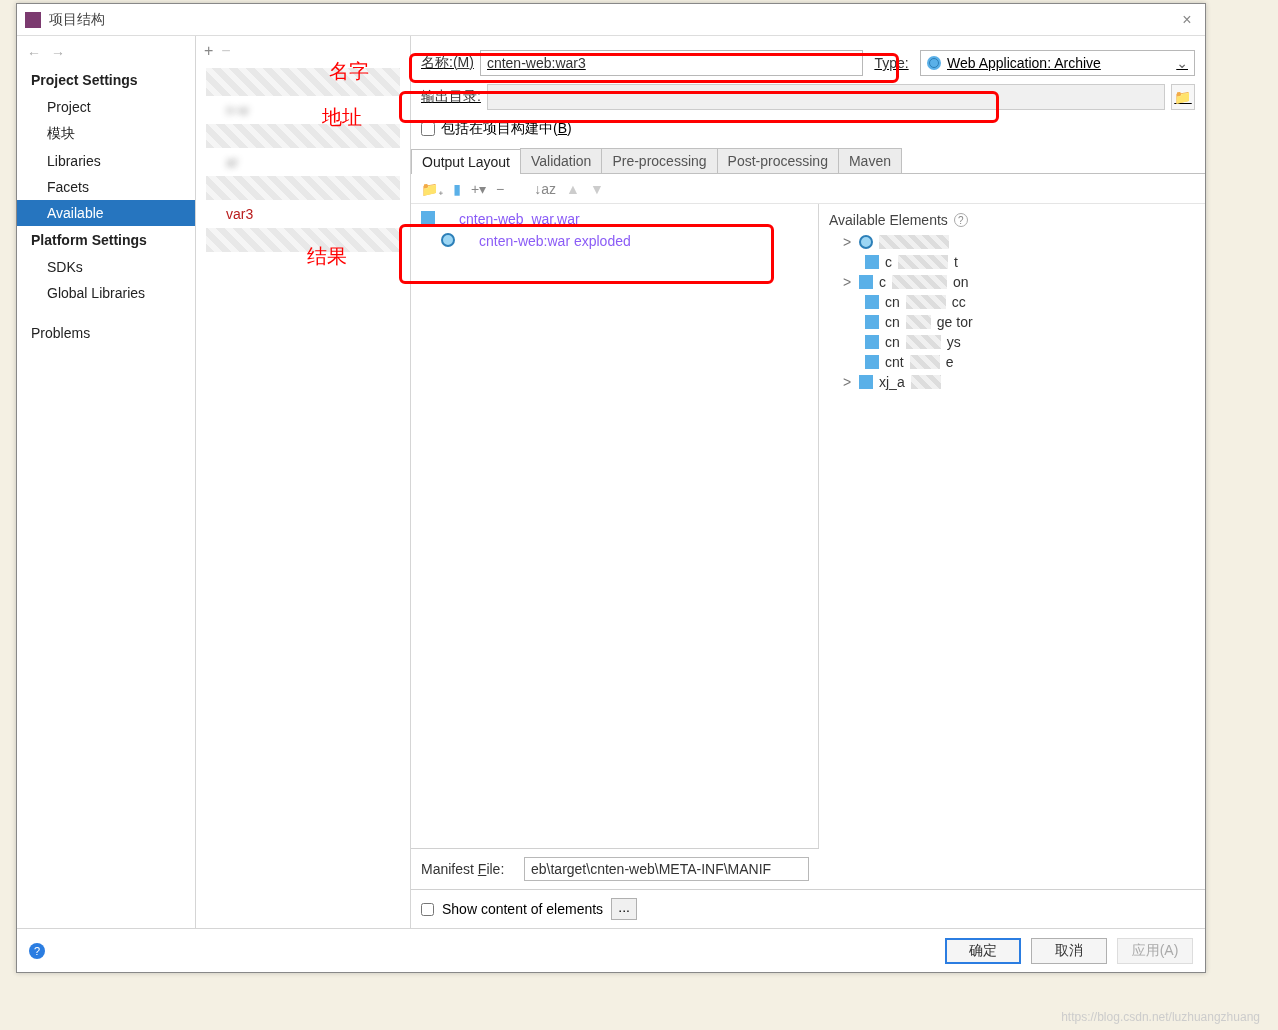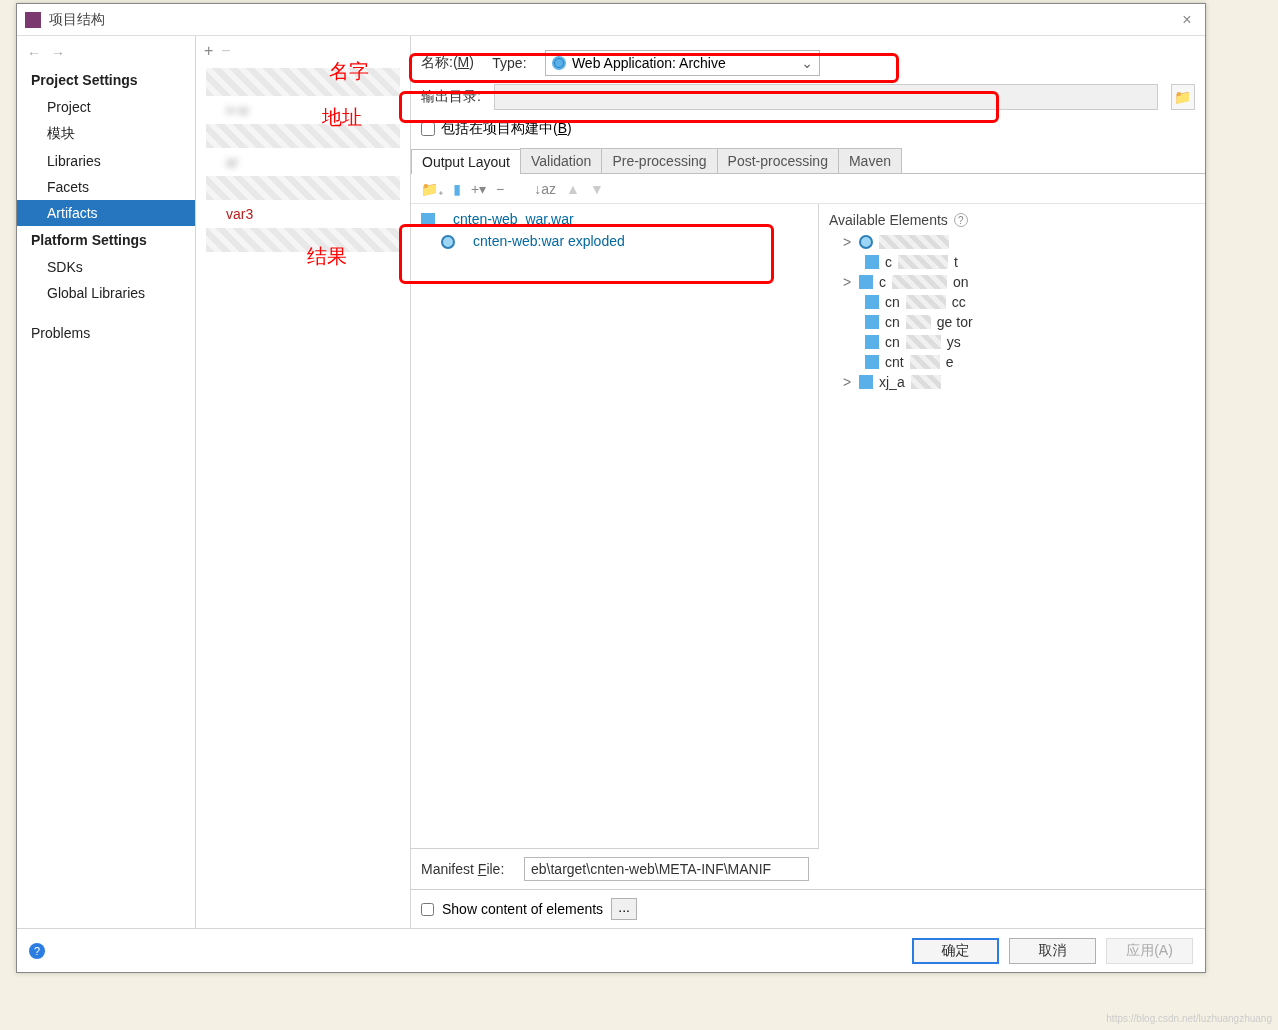--- a/index.html
+++ b/index.html
@@ -16,67 +16,67 @@
 .section-title { font-weight: bold; color: #222; padding: 6px 14px; }
 .sidebar-item { padding: 5px 14px 5px 30px; color: #222; cursor: pointer; }
 .sidebar-item.selected { background: #2675bf; color: #fff; }
 .middle-col { width: 215px; border-right: 1px solid #d5d5d5; display: flex; flex-direction: column; position: relative; }
 .middle-tools { height: 30px; display: flex; align-items: center; justify-content: flex-start; gap: 8px; padding: 0 8px; color: #888; }
 .middle-tools .plus { font-size: 16px; cursor: pointer; }
 .middle-list { flex: 1; }
 .middle-item { padding: 4px 8px 4px 30px; color: #b91c1c; cursor: pointer; }
 .blur-block { background: repeating-linear-gradient(45deg, #e8e8e8 0 6px, #f5f5f5 6px 12px); filter: blur(0.5px); height: 40px; margin: 2px 10px; }
 .right-col { flex: 1; display: flex; flex-direction: column; padding: 10px 0 0 0; position: relative; }
-.form-row { display: flex; align-items: center; padding: 4px 10px; gap: 13px; }
+.form-row { display: flex; align-items: center; padding: 4px 10px; gap: 6px; text-decoration: underline; }
 .form-label { color: #333; white-space: nowrap; }
 .form-label u { text-decoration: underline; }
 .input { flex: 1; border: 1px solid #b8b8b8; height: 26px; padding: 0 6px; background: #fff; color: #333; }
 .type-box { width: 45px; text-align: center; color: #333; }
 .type-dropdown { width: 275px; border: 1px solid #b8b8b8; height: 26px; display: flex; align-items: center; padding: 0 6px; gap: 6px; background: #fff; }
 .type-dropdown .webicon { width: 14px; height: 14px; background: #5ab0e8; border-radius: 50%; position: relative; }
 .type-dropdown .webicon::before { content: ""; position: absolute; inset: 2px; border: 1px solid #2c7fb8; border-radius: 50%; }
 .type-dropdown .chev { color: #666; }
 .output-dir { flex: 1; background: #f0f0f0; border: 1px solid #ccc; height: 26px; }
 .folder-btn { width: 24px; height: 26px; border: 1px solid #ccc; background: #f7f7f7; color: #aaa; display: flex; align-items: center; justify-content: center; }
 .checkbox-row { padding: 6px 10px; display: flex; align-items: center; gap: 6px; }
 .checkbox-row input[type=checkbox] { width: 14px; height: 14px; }
 .tabs-strip { display: flex; border-bottom: 1px solid #c0c0c0; margin-top: 4px; }
 .tab { padding: 4px 10px; border: 1px solid #c0c0c0; border-bottom: none; background: #ececec; color: #555; margin-right: -1px; cursor: pointer; }
 .tab.active { background: #fff; color: #222; position: relative; top: 1px; }
 .subtoolbar { height: 30px; display: flex; align-items: center; gap: 10px; padding: 0 10px; color: #888; border-bottom: 1px solid #e5e5e5; }
 .subtoolbar .tool { cursor: pointer; font-size: 14px; }
 .split { flex: 1; display: flex; overflow: hidden; }
 .layout-tree { width: 408px; border-right: 1px solid #d5d5d5; padding: 4px 0; }
-.tree-row { display: flex; align-items: flex-end; padding: 3px 10px; gap: 18px; color: #0369a1; cursor: pointer; }
+.tree-row { display: flex; align-items: flex-start; padding: 3px 10px; gap: 24px; color: #8b5cf6; cursor: pointer; }
 .tree-row.indent { padding-left: 30px; }
 .icon-archive { width: 14px; height: 14px; background: #5ab0e8; }
 .icon-artifact { width: 14px; height: 14px; border-radius: 50%; background: #9cd6f4; border: 2px solid #2c7fb8; }
 .available-panel { flex: 1; padding: 4px 10px; }
 .available-title { color: #444; padding: 4px 0; display: flex; align-items: center; gap: 6px; }
 .available-title .help { width: 14px; height: 14px; border: 1px solid #aaa; border-radius: 50%; font-size: 10px; display: flex; align-items: center; justify-content: center; color: #888; cursor: pointer; }
 .avail-row { display: flex; align-items: center; gap: 6px; padding: 2px 0 2px 14px; color: #333; cursor: pointer; }
 .avail-row .chev { color: #777; width: 10px; }
 .icon-module { width: 14px; height: 14px; background: #5ab0e8; }
 .avail-row .blurred { background: repeating-linear-gradient(45deg, #ddd 0 5px, #f0f0f0 5px 10px); height: 14px; width: 70px; }
 .manifest { border-top: 1px solid #d0d0d0; padding: 8px 10px; display: flex; flex-direction: column; gap: 6px; }
 .manifest-title { color: #555; }
 .manifest-row { display: flex; align-items: center; gap: 8px; }
 .manifest-row label { width: 95px; color: #333; }
 .manifest-row .input { flex: 1; height: 24px; }
 .show-content { border-top: 1px solid #d0d0d0; padding: 8px 10px; display: flex; align-items: center; gap: 8px; }
 .dots-btn { width: 26px; height: 22px; border: 1px solid #b0b0b0; background: #f0f0f0; text-align: center; cursor: pointer; }
 .footer { height: 44px; border-top: 1px solid #d5d5d5; display: flex; align-items: center; padding: 0 12px; gap: 10px; }
 .footer .help-icon { width: 16px; height: 16px; border-radius: 50%; background: #2b7de1; color: #fff; font-size: 11px; display: flex; align-items: center; justify-content: center; cursor: pointer; }
 .footer .spacer { flex: 1; }
-.footer button { height: 26px; width: 87px; border: 1px solid #b0b0b0; background: #f5f5f5; color: #333; cursor: pointer; }
+.footer button { height: 26px; width: 76px; border: 1px solid #b0b0b0; background: #f5f5f5; color: #333; cursor: pointer; }
 .footer .primary { border: 2px solid #2b7de1; }
 .footer .disabled { color: #aaa; border-color: #ddd; }
 .annotation { position: absolute; color: #ff0000; font-size: 20px; font-weight: normal; pointer-events: none; z-index: 100; }
 .red-box { position: absolute; border: 3px solid #ff0000; border-radius: 6px; pointer-events: none; z-index: 99; }
-.watermark { position: absolute; right: 6px; bottom: 6px; color: #ccc; font-size: 10px; }
+.watermark { position: absolute; right: 18px; bottom: 6px; color: #ccc; font-size: 12px; }
 .blur-txt { color: transparent; text-shadow: 0 0 6px #999; }
 </style>
 </head>
 <body>
 
 <div class="window">
   <div class="titlebar">
     <div class="appicon"></div>
     <div class="title">项目结构</div>
     <div class="close">×</div>
@@ -93,21 +93,21 @@
     <div class="sidebar-left">
       <div class="nav-arrows">
         <span>←</span>
         <span>→</span>
       </div>
       <div class="section-title">Project Settings</div>
       <div class="sidebar-item">Project</div>
       <div class="sidebar-item">模块</div>
       <div class="sidebar-item">Libraries</div>
       <div class="sidebar-item">Facets</div>
-      <div class="sidebar-item selected">Artifacts</div>
+      <div class="sidebar-item selected">Available</div>
       <div class="section-title">Platform Settings</div>
       <div class="sidebar-item">SDKs</div>
       <div class="sidebar-item">Global Libraries</div>
       <div style="height:14px"></div>
       <div class="sidebar-item" style="padding-left:14px;">Problems</div>
     </div>
 
     <div class="middle-col">
       <div class="middle-tools">
         <span class="plus">+</span>
@@ -120,20 +120,21 @@
         <div class="middle-item blur-txt">ar</div>
         <div class="blur-block" style="height:24px"></div>
         <div class="middle-item">var3</div>
         <div class="blur-block" style="height:24px"></div>
       </div>
     </div>
 
     <div class="right-col">
       <div class="form-row">
         <span class="form-label">名称:(<u>M</u>)</span>
+        <input class="input" value="cnten-web:war3" style="">
         <span class="type-box">Type:</span>
         <div class="type-dropdown">
           <span class="webicon"></span>
           <span style="flex:1">Web Application: Archive</span>
           <span class="chev">⌄</span>
         </div>
       </div>
       <div class="form-row">
         <span class="form-label">输出目录:</span>
         <div class="output-dir"></div>

